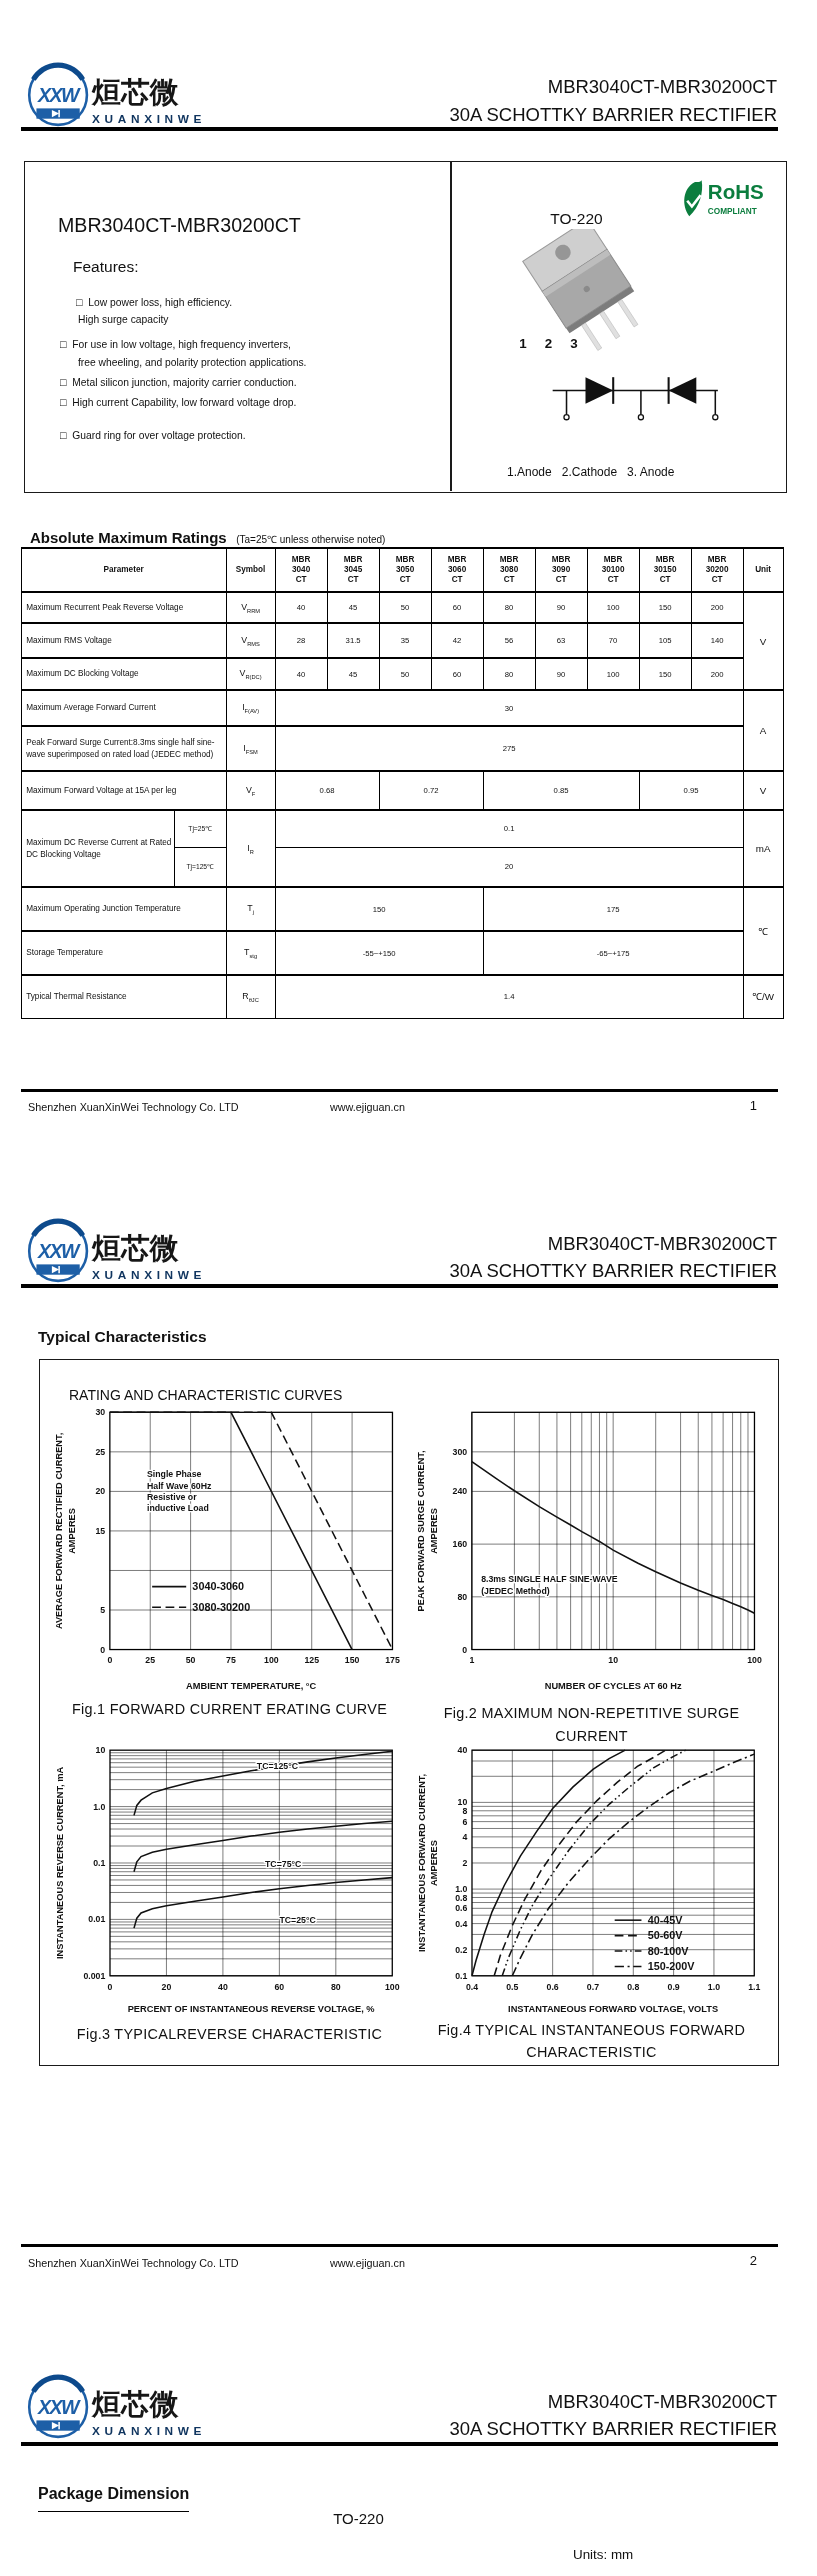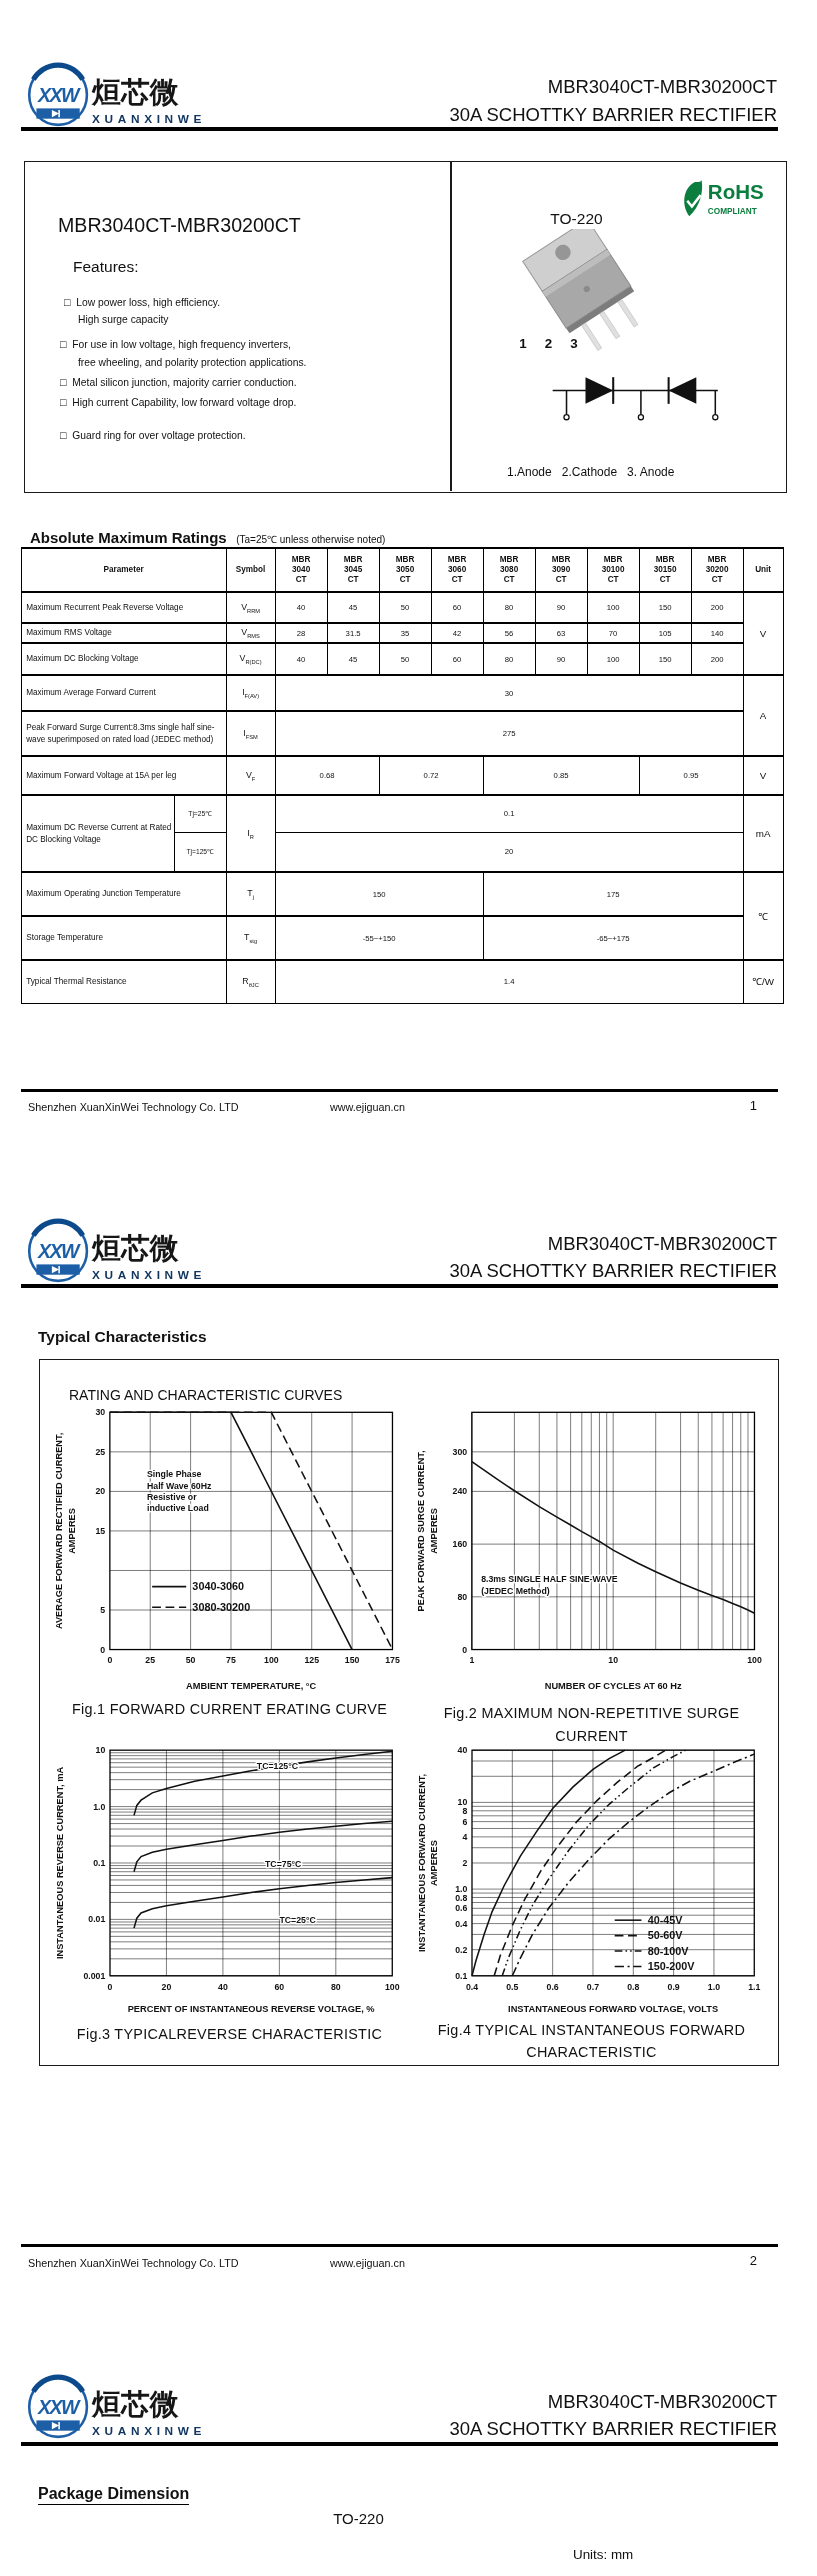--- a/index.html
+++ b/index.html
@@ -69,21 +69,21 @@
   <div class="abs hdr-t" style="left:309px;top:76px">MBR3040CT-MBR30200CT</div>
   <div class="abs hdr-t" style="left:309px;top:104px">30A SCHOTTKY BARRIER RECTIFIER</div>
   <div class="abs rule" style="left:20.6px;top:127px"></div>
 
   <div class="abs boxed" style="left:24px;top:161px;width:761px;height:330px"></div>
   <div class="abs" style="left:450px;top:162px;width:1.5px;height:329px;background:#1a1a1a"></div>
 
   <div class="abs" style="left:58px;top:214px;font-size:19.6px">MBR3040CT-MBR30200CT</div>
   <div class="abs" style="left:73px;top:258px;font-size:15.5px">Features:</div>
 
-  <div class="abs feat-line" style="left:64px;top:296px"><span class="bullet">□</span>  <span>Low power loss, high efficiency.</span></div>
+  <div class="abs feat-line" style="left:76px;top:296px"><span class="bullet">□</span>  <span>Low power loss, high efficiency.</span></div>
   <div class="abs feat-line" style="left:78px;top:314px"><span>High surge capacity</span></div>
   <div class="abs feat-line" style="left:60px;top:338px"><span class="bullet">□</span>  <span>For use in low voltage, high frequency inverters,</span></div>
   <div class="abs feat-line" style="left:78px;top:357px"><span>free wheeling, and polarity protection applications.</span></div>
   <div class="abs feat-line" style="left:60px;top:376px"><span class="bullet">□</span>  <span>Metal silicon junction, majority carrier conduction.</span></div>
   <div class="abs feat-line" style="left:60px;top:396px"><span class="bullet">□</span>  <span>High current Capability, low forward voltage drop.</span></div>
   <div class="abs feat-line" style="left:60px;top:429px"><span class="bullet">□</span>  <span>Guard ring for over voltage protection.</span></div>
 
   <div class="abs" style="left:520px;top:210px;width:113px;text-align:center;font-size:15.5px">TO-220</div>
 
   <svg class="abs" style="left:679px;top:175px" width="103" height="49" viewBox="0 0 200 95">
@@ -200,21 +200,21 @@
             <td>45</td>
             <td>50</td>
             <td>60</td>
             <td>80</td>
             <td>90</td>
             <td>100</td>
             <td>150</td>
             <td>200</td>
             <td rowspan="3" class="unit">V</td>
           </tr>
-          <tr class="t3" style="height: 20px;">
+          <tr class="t3" style="height: 35px;">
             <td colspan="2" class="pl">Maximum RMS Voltage</td>
             <td class="sym"><span>V</span><sub>RMS</sub></td>
             <td>28</td>
             <td>31.5</td>
             <td>35</td>
             <td>42</td>
             <td>56</td>
             <td>63</td>
             <td>70</td>
             <td>105</td>
@@ -538,21 +538,21 @@
     <rect x="20" y="92" width="84" height="20" fill="#1d5fa7"></rect>
     <polygon points="50,95 50,109 64,102" fill="#fff"></polygon>
       <line x1="64" y1="95" x2="64" y2="109" stroke="#fff" stroke-width="3"></line>
     <text x="128" y="80" class="lg-cn">烜芯微</text>
     <text x="128" y="121" class="lg-en">XUANXINWEI</text>
   </svg>
   <div class="abs hdr-t" style="left:309px;top:2391px">MBR3040CT-MBR30200CT</div>
   <div class="abs hdr-t" style="left:309px;top:2418px">30A SCHOTTKY BARRIER RECTIFIER</div>
   <div class="abs rule" style="left:20.6px;top:2442px"></div>
 
-  <div class="abs" style="left:38px;top:2485px;font-size:16px;font-weight:700;border-bottom:1.8px solid #000;padding-bottom:1px">Package Dimension</div>
+  <div class="abs" style="left:38px;top:2485px;font-size:16px;font-weight:700;border-bottom:1.8px solid #000;padding-bottom:8px">Package Dimension</div>
   <div class="abs" style="left:281px;top:2510px;width:155px;text-align:center;font-size:15px">TO-220</div>
   <div class="abs" style="left:573px;top:2547px;font-size:13.4px">Units: mm</div>
 
   <svg class="abs" style="left:31px;top:2570px" width="757" height="613" viewBox="0 0 1470 1190">
     <defs>
       <marker id="ar" viewBox="0 0 10 8" refX="9" refY="4" markerWidth="9" markerHeight="7" orient="auto-start-reverse">
         <path d="M0,0L10,4L0,8Z" fill="#1d1db0"></path>
       </marker>
       <pattern id="ph" width="5" height="5" patternUnits="userSpaceOnUse">
         <rect width="5" height="5" fill="#fff"></rect>

